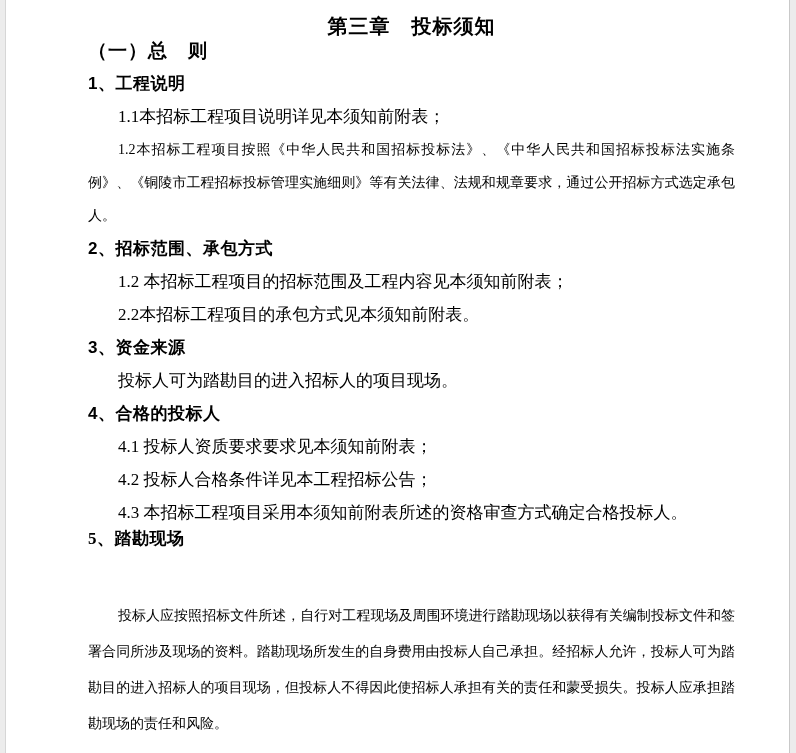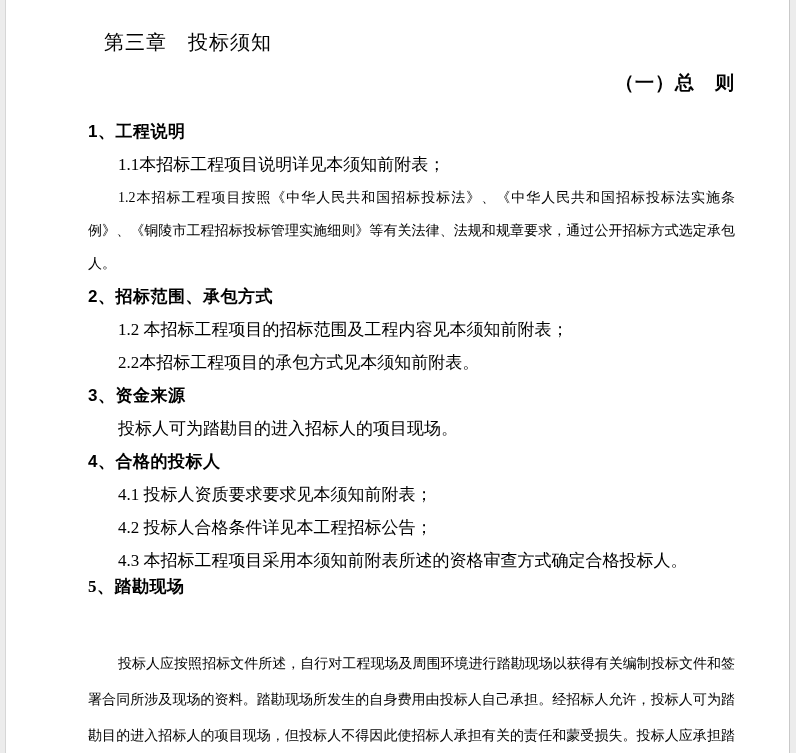--- a/index.html
+++ b/index.html
@@ -23,45 +23,45 @@
     right: 6px;
     background: #ffffff;
     border-left: 1px solid #d6d6d6;
     border-right: 1px solid #c9c9c9;
     box-sizing: border-box;
   }
   .content {
     padding: 13px 54px 0 82px;
   }
   .doc-title {
-    margin: 16px;
+    margin: 0;
     font-size: 20px;
     line-height: 26px;
-    font-weight: normal;
-    text-align: left;
+    font-weight: bold;
+    text-align: center;
     letter-spacing: 1px;
   }
   .doc-subtitle {
     margin: 0;
     font-size: 19px;
     line-height: 24px;
     font-weight: bold;
-    text-align: right;
+    text-align: left;
     letter-spacing: 1px;
   }
   .heading {
     margin: 0;
     font-family: "Liberation Sans", "DejaVu Sans", sans-serif;
     font-size: 17px;
     font-weight: bold;
     line-height: 33px;
     letter-spacing: 0.5px;
   }
   .heading.first {
-    margin-top: 20px;
+    margin-top: 4px;
   }
   .clause {
     margin: 0;
     font-size: 17px;
     line-height: 33px;
     text-indent: 30px;
   }
   .para {
     margin: 0;
     font-size: 14px;

